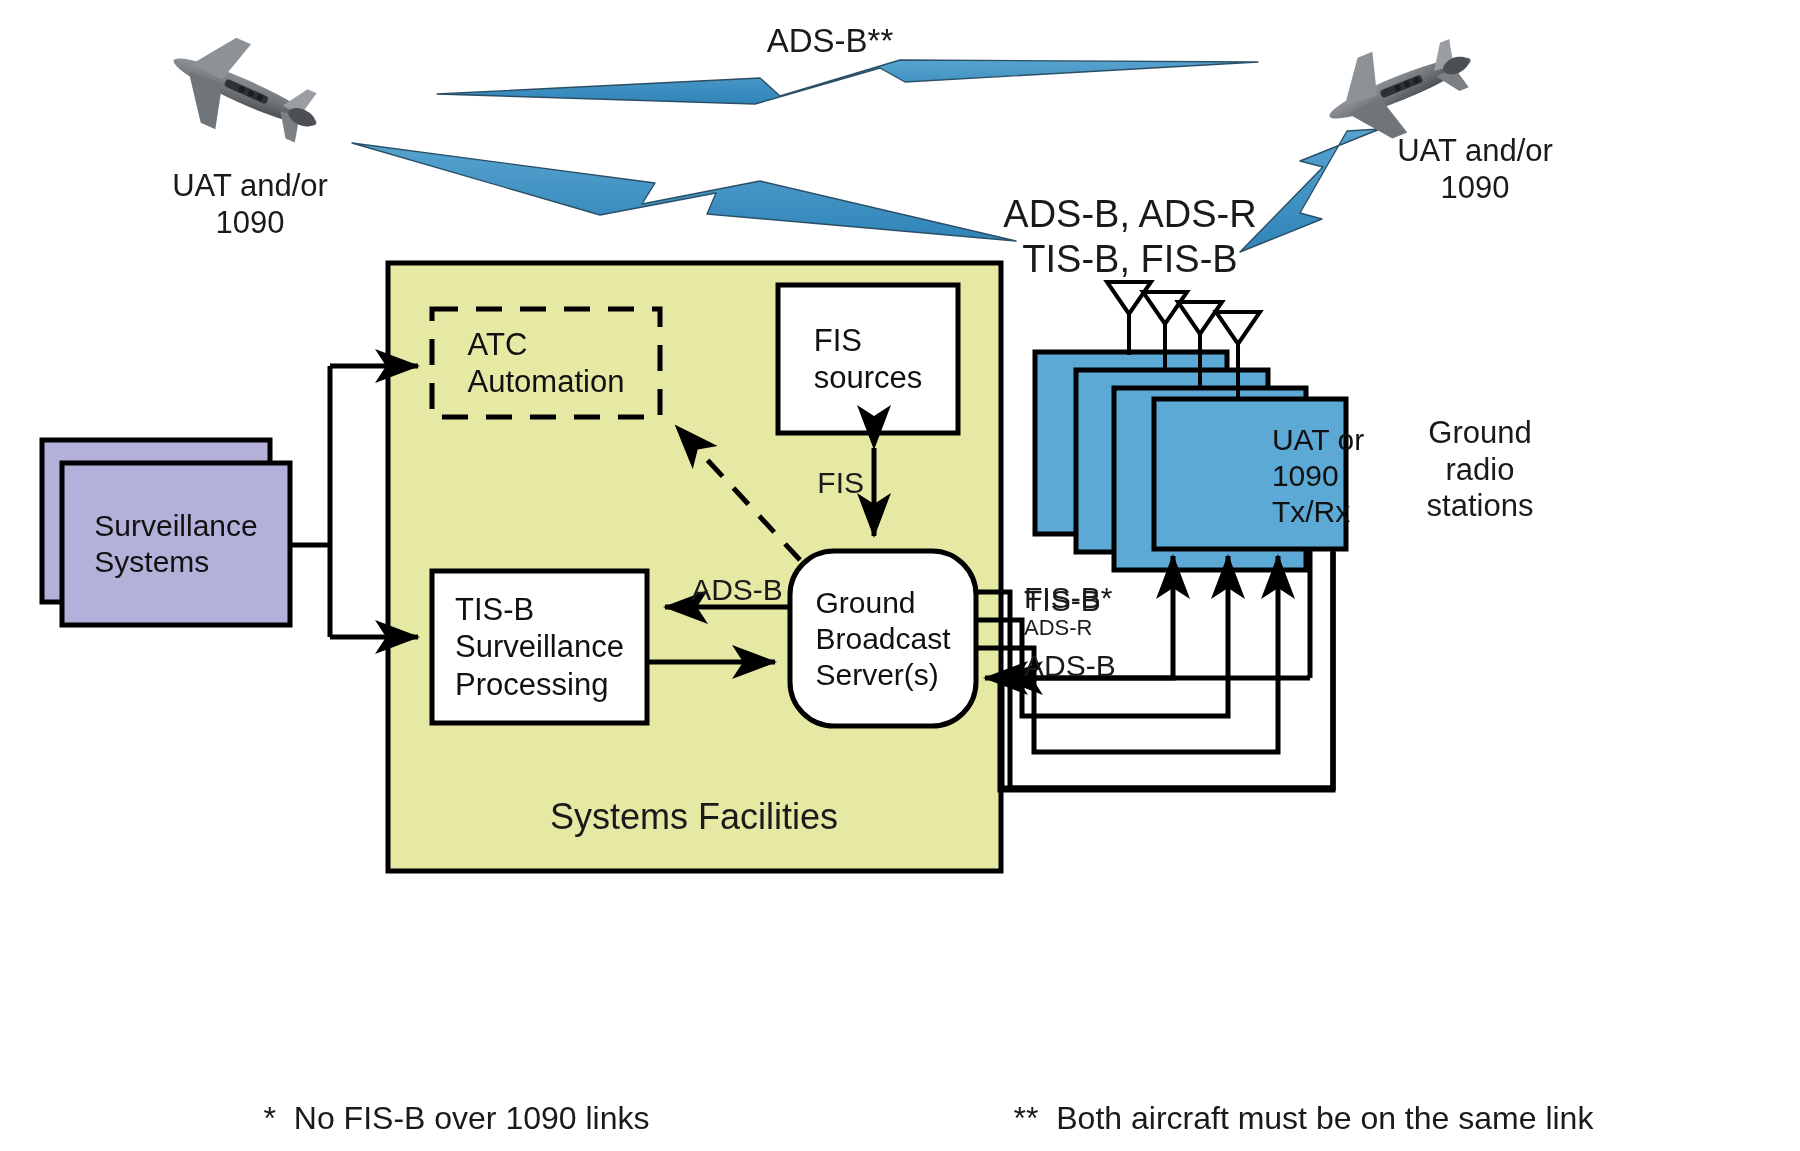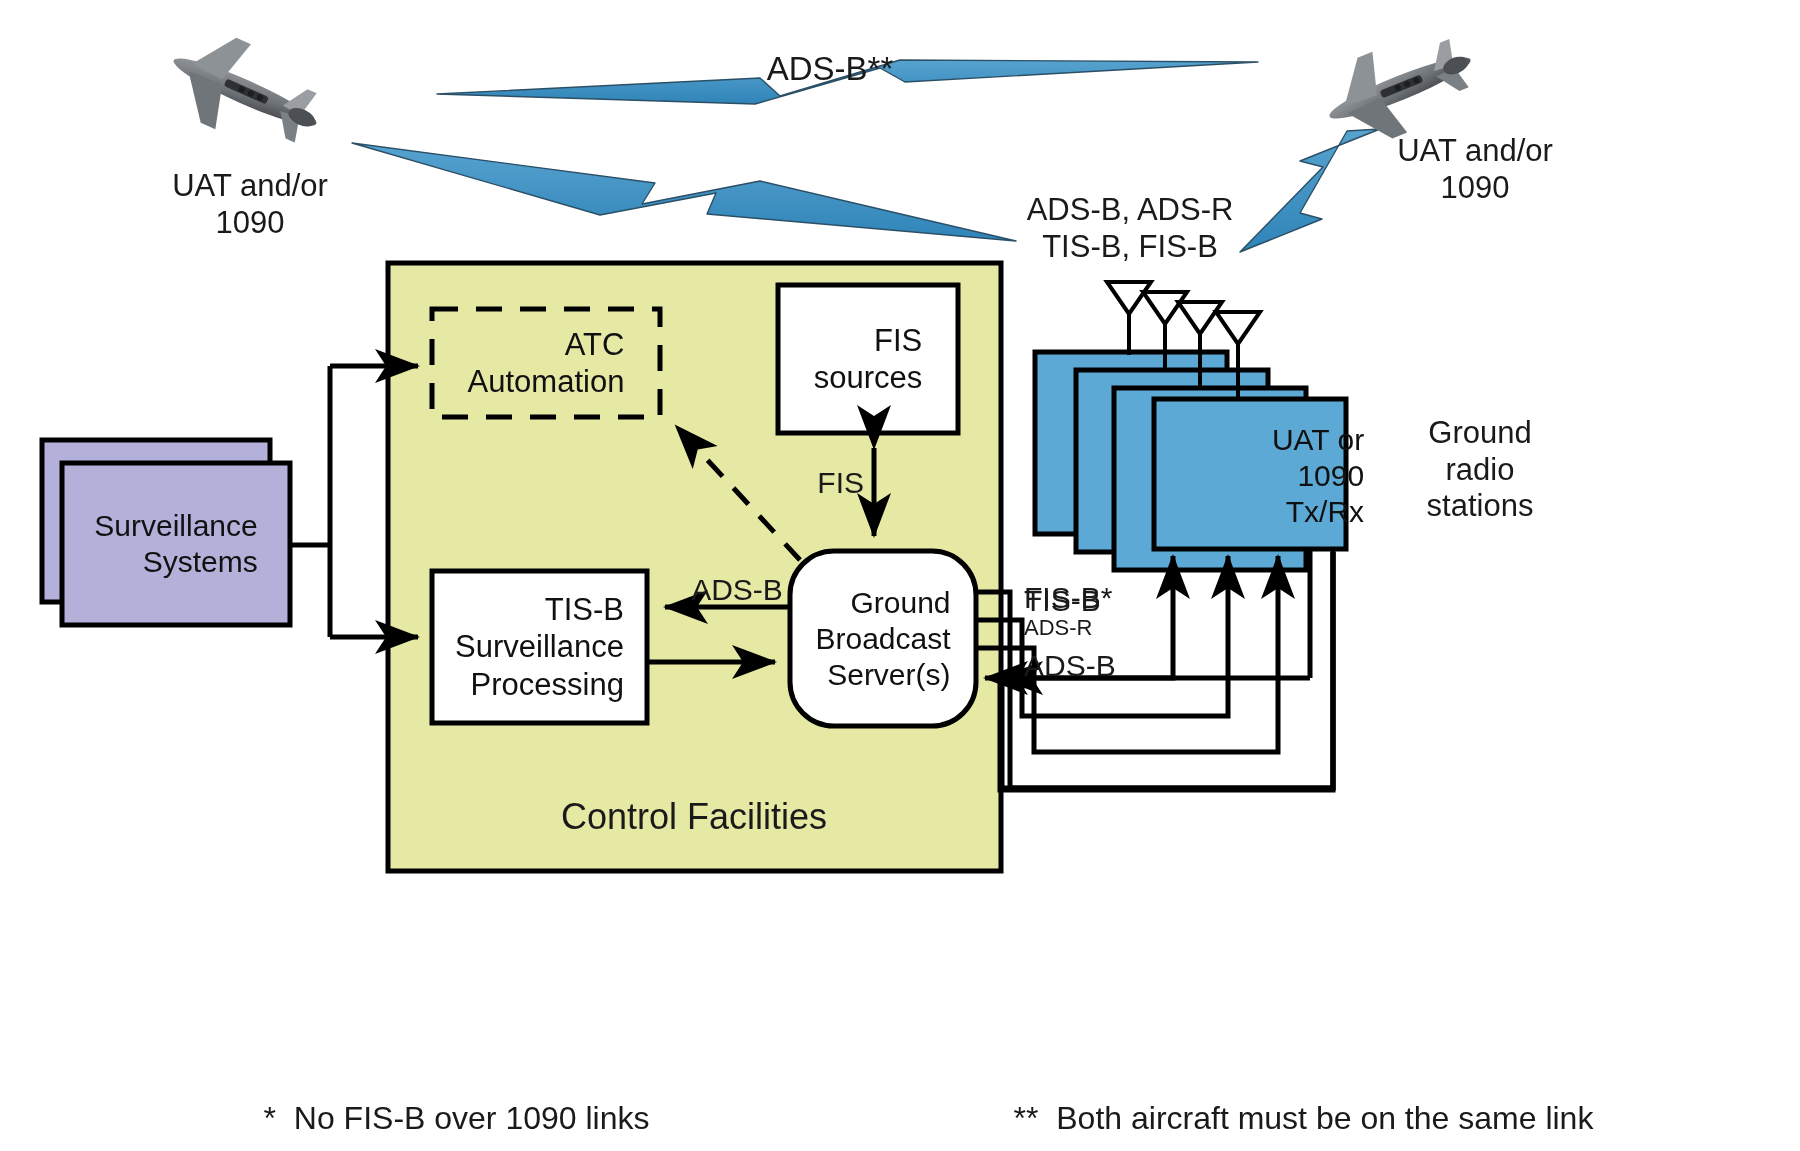--- a/index.html
+++ b/index.html
@@ -31,21 +31,21 @@
     top: 0;
     width: 1800px;
     height: 1151px;
     pointer-events: none;
   }
   .box-text {
     position: absolute;
     display: flex;
     align-items: center;
     justify-content: center;
-    text-align: right;
+    text-align: left;
     line-height: 1.2;
     color: #111111;
     white-space: pre-line;
   }
 </style>
 </head>
 <body>
 
 <div id="canvas">
 
@@ -184,44 +184,44 @@
       <path d="M1000,678 L985,678" marker-end="url(#arrow)"></path>
     </g>
   </svg>
 
   <div class="lbl" style="left:150px; top:168px; width:200px; font-size:31px;">UAT and/or
 1090</div>
 
   <div class="lbl" style="left:1365px; top:133px; width:220px; font-size:31px;">UAT and/or
 1090</div>
 
-  <div class="lbl" style="left:700px; top:22px; width:260px; font-size:33px;margin-top:28px;">ADS-B**</div>
-
-  <div class="lbl" style="left:1000px; top:192px; width:260px; font-size:31px; text-align:center;">ADS-B, ADS-R
+  <div class="lbl" style="left:700px; top:22px; width:260px; font-size:33px;">ADS-B**</div>
+
+  <div class="lbl" style="left:1000px; top:192px; width:260px; font-size:38px; text-align:center;">ADS-B, ADS-R
 TIS-B, FIS-B</div>
 
   <div class="box-text" style="left:62px; top:463px; width:228px; height:162px; font-size:30px;">Surveillance
 Systems</div>
 
 
   <div class="box-text" style="left:432px; top:309px; width:228px; height:108px; font-size:31px;">ATC
 Automation</div>
 
   <div class="box-text" style="left:778px; top:285px; width:180px; height:148px; font-size:31px;">FIS
 sources</div>
 
   <div class="box-text" style="left:432px; top:571px; width:215px; height:152px; font-size:31px;">TIS-B
 Surveillance
 Processing</div>
 
   <div class="box-text" style="left:790px; top:551px; width:186px; height:175px; font-size:30px;">Ground
 Broadcast
 Server(s)</div>
 
-  <div class="lbl" style="left:444px; top:796px; width:500px; font-size:36px;">Control Facilities</div>
+  <div class="lbl" style="left:444px; top:796px; width:500px; font-size:36px;">Systems Facilities</div>
 
   <div class="lbl" style="left:794px; top:465px; width:70px; font-size:30px; text-align:right;">FIS</div>
 
   <div class="lbl" style="left:672px; top:572px; width:130px; font-size:30px;">ADS-B</div>
 
 
   <div class="box-text" style="left:1222px; top:406px; width:192px; height:140px; font-size:30px;">UAT or
 1090
 Tx/Rx</div>
 

